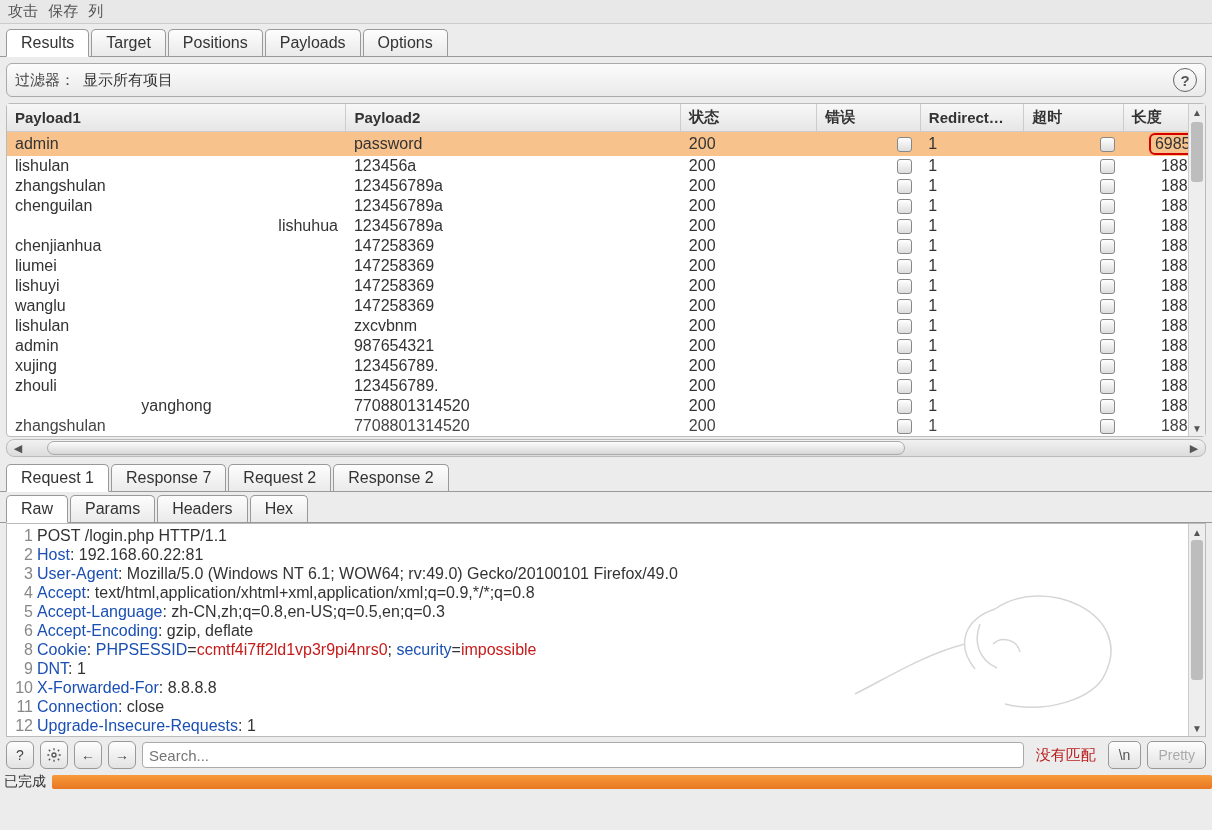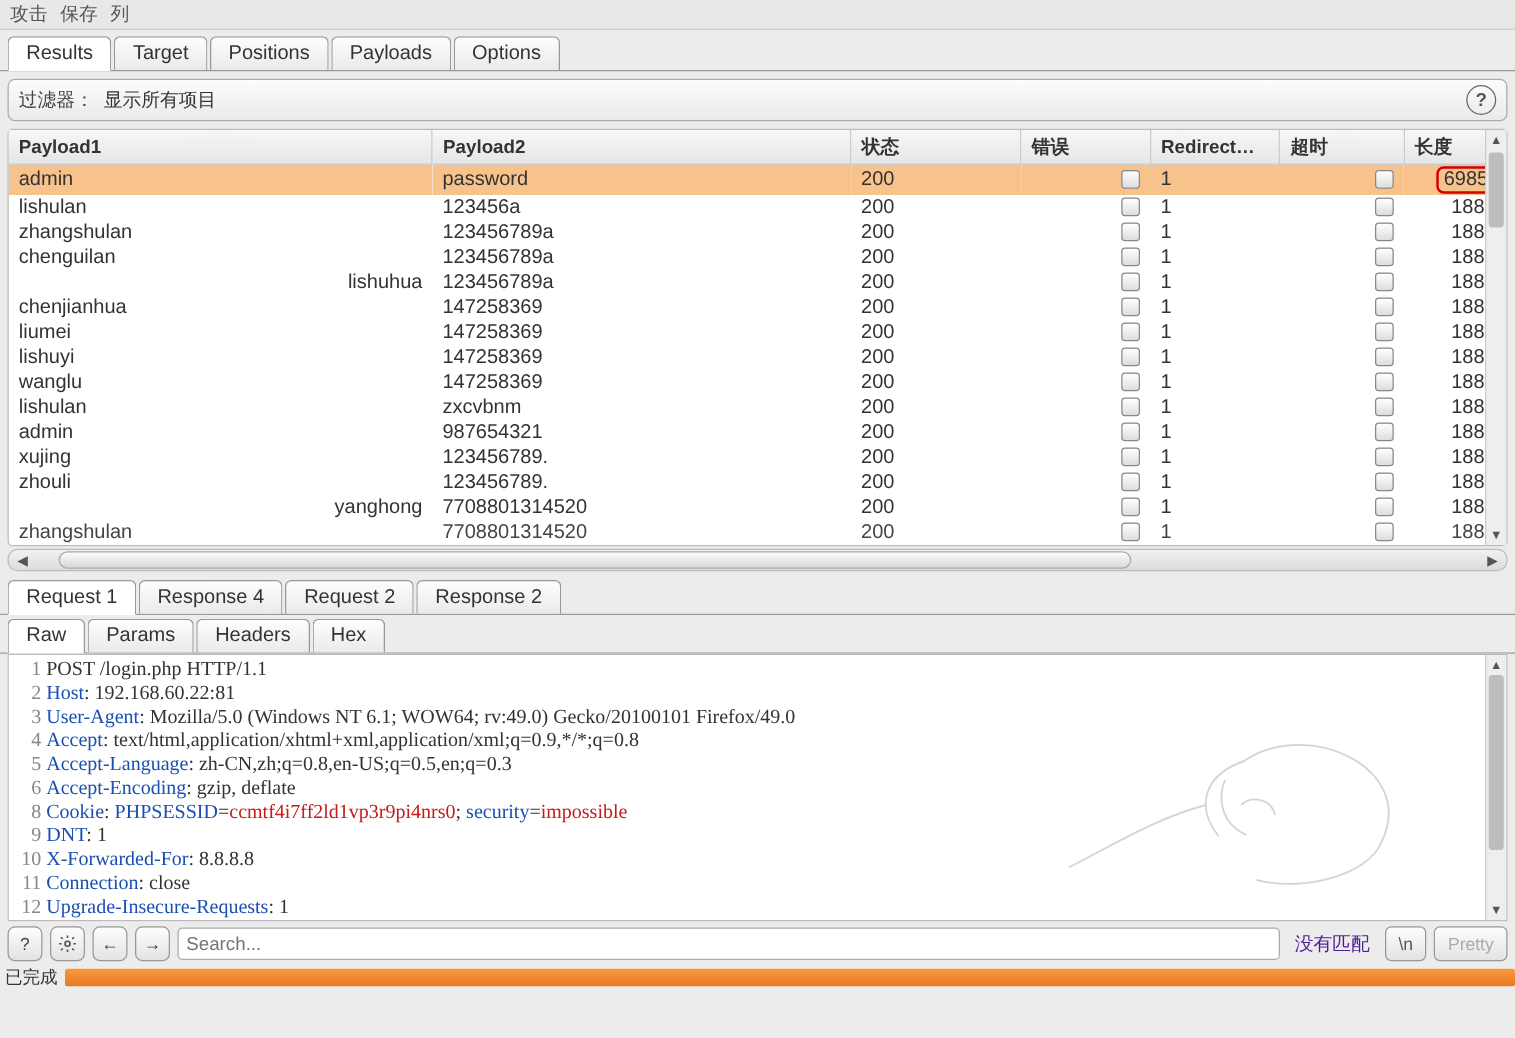--- a/index.html
+++ b/index.html
@@ -21,30 +21,30 @@
   .lenhl{border:2px solid #d40000;border-radius:6px;padding:0 4px;display:inline-block;line-height:18px}
   .scrollv{position:absolute;right:0;top:0;bottom:0;width:16px;background:#eee;border-left:1px solid #ccc}
   .scrollv .thumb{position:absolute;left:2px;right:2px;top:18px;height:60px;background:#bdbdbd;border-radius:3px}
   .scrollv .arrow{position:absolute;left:0;right:0;height:16px;display:flex;align-items:center;justify-content:center;font-size:10px;color:#555}
   .scrollh{height:16px;margin:0 6px 2px 6px;background:linear-gradient(#f1f1f1,#dcdcdc);border:1px solid #bbb;border-radius:8px;position:relative}
   .scrollh .thumb{position:absolute;top:1px;bottom:1px;left:40px;right:300px;background:linear-gradient(#fcfcfc,#d7d7d7);border:1px solid #aaa;border-radius:8px}
   .scrollh .ar{position:absolute;top:0;bottom:0;width:18px;display:flex;align-items:center;justify-content:center;font-size:11px;color:#555}
   .subtabs{display:flex;padding:4px 6px 0 6px;border-bottom:1px solid #999}
   .rawwrap{margin:0 6px;border:1px solid #bbb;background:#fff;position:relative;height:212px;overflow:hidden}
   .rawwrap .scrollv{top:0}
-  .code{font-family:Liberation Serif, serif;font-size:16px;line-height:19px;color:#333;padding:2px 0 2px 2px}
+  .code{font-family:Liberation Sans, sans-serif;font-size:16px;line-height:19px;color:#333;padding:2px 0 2px 2px}
   .codeline{white-space:pre}
   .ln{display:inline-block;width:24px;text-align:right;color:#888;margin-right:4px}
   .kw{color:#1a4fb3}
   .red{color:#c61b1b}
   .bottombar{display:flex;align-items:center;padding:4px 6px;gap:6px;background:#ececec}
   .iconbtn{width:26px;height:26px;border:1px solid #999;border-radius:6px;display:flex;align-items:center;justify-content:center;background:linear-gradient(#fdfdfd,#e3e3e3);cursor:pointer;color:#444;font-size:14px}
   .searchbox{flex:1;height:24px;border:1px solid #aaa;border-radius:4px;padding:0 6px;font-size:15px;color:#888;background:#fff}
   .txtbtn{height:26px;border:1px solid #999;border-radius:5px;padding:0 10px;background:linear-gradient(#fdfdfd,#e3e3e3);display:flex;align-items:center;color:#555;cursor:pointer}
-  .nomatch{color:#4c1d95;font-size:15px;padding:0 6px}
+  .nomatch{color:#b91c1c;font-size:15px;padding:0 6px}
   .statusbar{height:18px;background:#ececec;display:flex;align-items:center;font-size:14px}
   .statusbar .orange{flex:1;height:14px;background:linear-gradient(#f79a3a,#e87722);margin-left:6px;border-radius:2px}
   .watermark{position:absolute;right:60px;top:60px;opacity:0.35;pointer-events:none}
   .cutrow td{color:#444}
 </style>
 </head>
 <body>
 
 <div class="menubar">
   <span>攻击</span>
@@ -202,21 +202,21 @@
         <tr>
           <td style="text-align: left;">zhouli</td>
           <td style="text-align: left;">123456789.</td>
           <td style="text-align: left;">200</td>
           <td style="text-align: right;"><span class="ckbox"></span></td>
           <td style="text-align: left;">1</td>
           <td style="text-align: right;"><span class="ckbox"></span></td>
           <td style="text-align: right;">1882</td>
         </tr>
         <tr>
-          <td style="text-align: right;">yanghong</td>
+          <td style="text-align: center;">yanghong</td>
           <td style="text-align: left;">7708801314520</td>
           <td style="text-align: left;">200</td>
           <td style="text-align: right;"><span class="ckbox"></span></td>
           <td style="text-align: left;">1</td>
           <td style="text-align: right;"><span class="ckbox"></span></td>
           <td style="text-align: right;">1882</td>
         </tr>
         <tr class="cutrow">
           <td style="text-align: left;">zhangshulan</td>
           <td style="text-align: left;">7708801314520</td>
@@ -235,21 +235,21 @@
   </div>
 </div>
 <div class="scrollh">
   <div class="ar" style="left:2px">◀</div>
   <div class="thumb"></div>
   <div class="ar" style="right:2px">▶</div>
 </div>
 
 <div class="tabstrip subtabs" id="reqtabs">
     <div class="tab active">Request 1</div>
-    <div class="tab">Response 4</div>
+    <div class="tab">Response 7</div>
     <div class="tab">Request 2</div>
     <div class="tab">Response 2</div>
   </div>
 <div class="tabstrip subtabs" id="viewtabs" style="padding-top:2px">
     <div class="tab active">Raw</div>
     <div class="tab">Params</div>
     <div class="tab">Headers</div>
     <div class="tab">Hex</div>
   </div>
 

